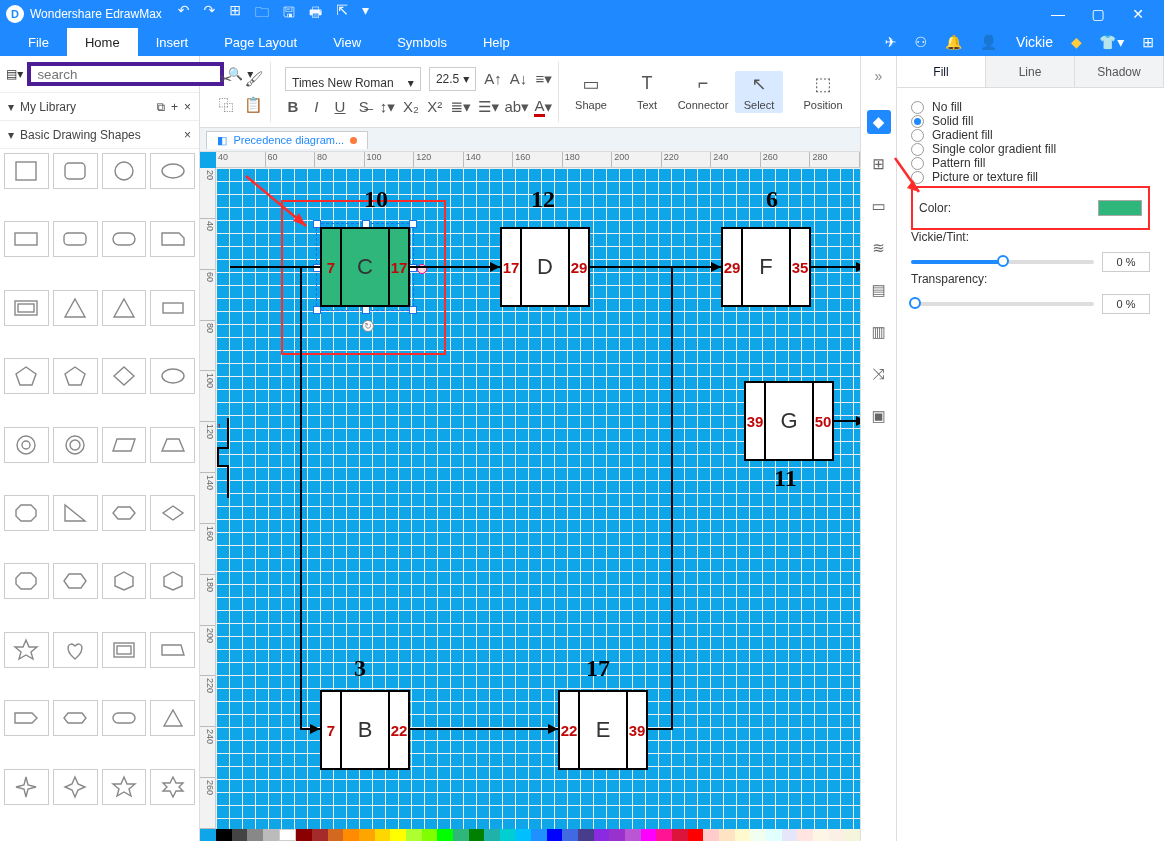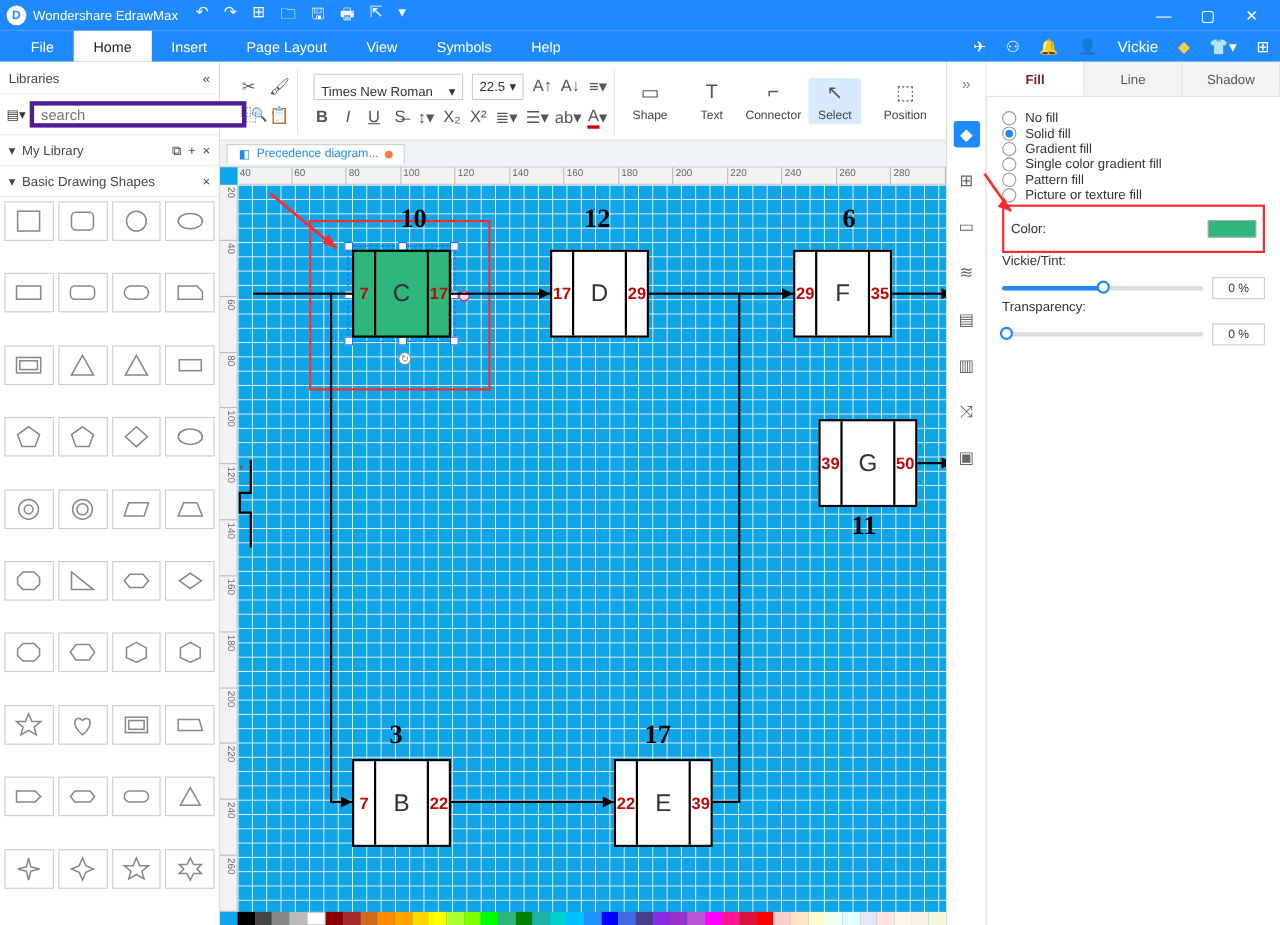--- a/index.html
+++ b/index.html
@@ -76,21 +76,21 @@
 .red-box { position: absolute; border: 2px solid #ff2b2b; pointer-events: none; }
 .red-arrow { position: absolute; pointer-events: none; }
 
 
 .colorbar { position: absolute; left: 16px; bottom: 0; right: 0; height: 12px; display: flex; }
 .colorbar div { flex: 1; }
 
 
 .rtabs { height: 32px; display: flex; border-bottom: 1px solid #ddd; }
 .rtabs .t { flex: 1; display: flex; align-items: center; justify-content: center; font-size: 12px; cursor: pointer; background: #f1f3f5; border-right: 1px solid #ddd; color: #555; }
-.rtabs .t.active { background: #fff; color: #7f1d1d; font-weight: 700; }
+.rtabs .t.active { background: #fff; color: #0f172a; font-weight: 400; }
 .rpanel { padding: 12px 14px; display: flex; flex-direction: column; font-size: 12px; color: #333; }
 .radio { display: flex; align-items: center; gap: 8px; cursor: pointer; }
 .radio .dot { width: 13px; height: 13px; border-radius: 50%; border: 1px solid #999; display: flex; align-items: center; justify-content: center; }
 .radio.sel .dot::after { content: ""; width: 7px; height: 7px; background: #1f8aff; border-radius: 50%; }
 .rrow2 { display: flex; align-items: center; justify-content: space-between; gap: 8px; }
 .swatch { width: 44px; height: 16px; background: #2fb67a; border: 1px solid #aaa; cursor: pointer; }
 .slider { flex: 1; height: 4px; background: #ddd; border-radius: 2px; position: relative; }
 .slider .thumb { position: absolute; top: -5px; width: 12px; height: 12px; border-radius: 50%; background: #fff; border: 2px solid #1f8aff; }
 .spin { width: 48px; height: 20px; border: 1px solid #ccc; display: flex; align-items: center; justify-content: center; font-size: 11px; }
 
@@ -141,24 +141,20 @@
     <span>Vickie</span>
     <span style="color:#ffcd3c">◆</span>
     <span>👕▾</span>
     <span>⊞</span>
   </div>
 </div>
 
 <div class="content">
 
   <div class="leftcol">
-    <div class="lp-head">
-      <span>Libraries</span>
-      <span>«</span>
-    </div>
     <div class="lp-search">
       <span>▤▾</span>
       <input placeholder="search" style="">
       <span>🔍</span>
       <span>▾</span>
     </div>
     <div class="lp-sec">
       <span>▾</span>
       <span>My Library</span>
       <span class="sp"></span>

